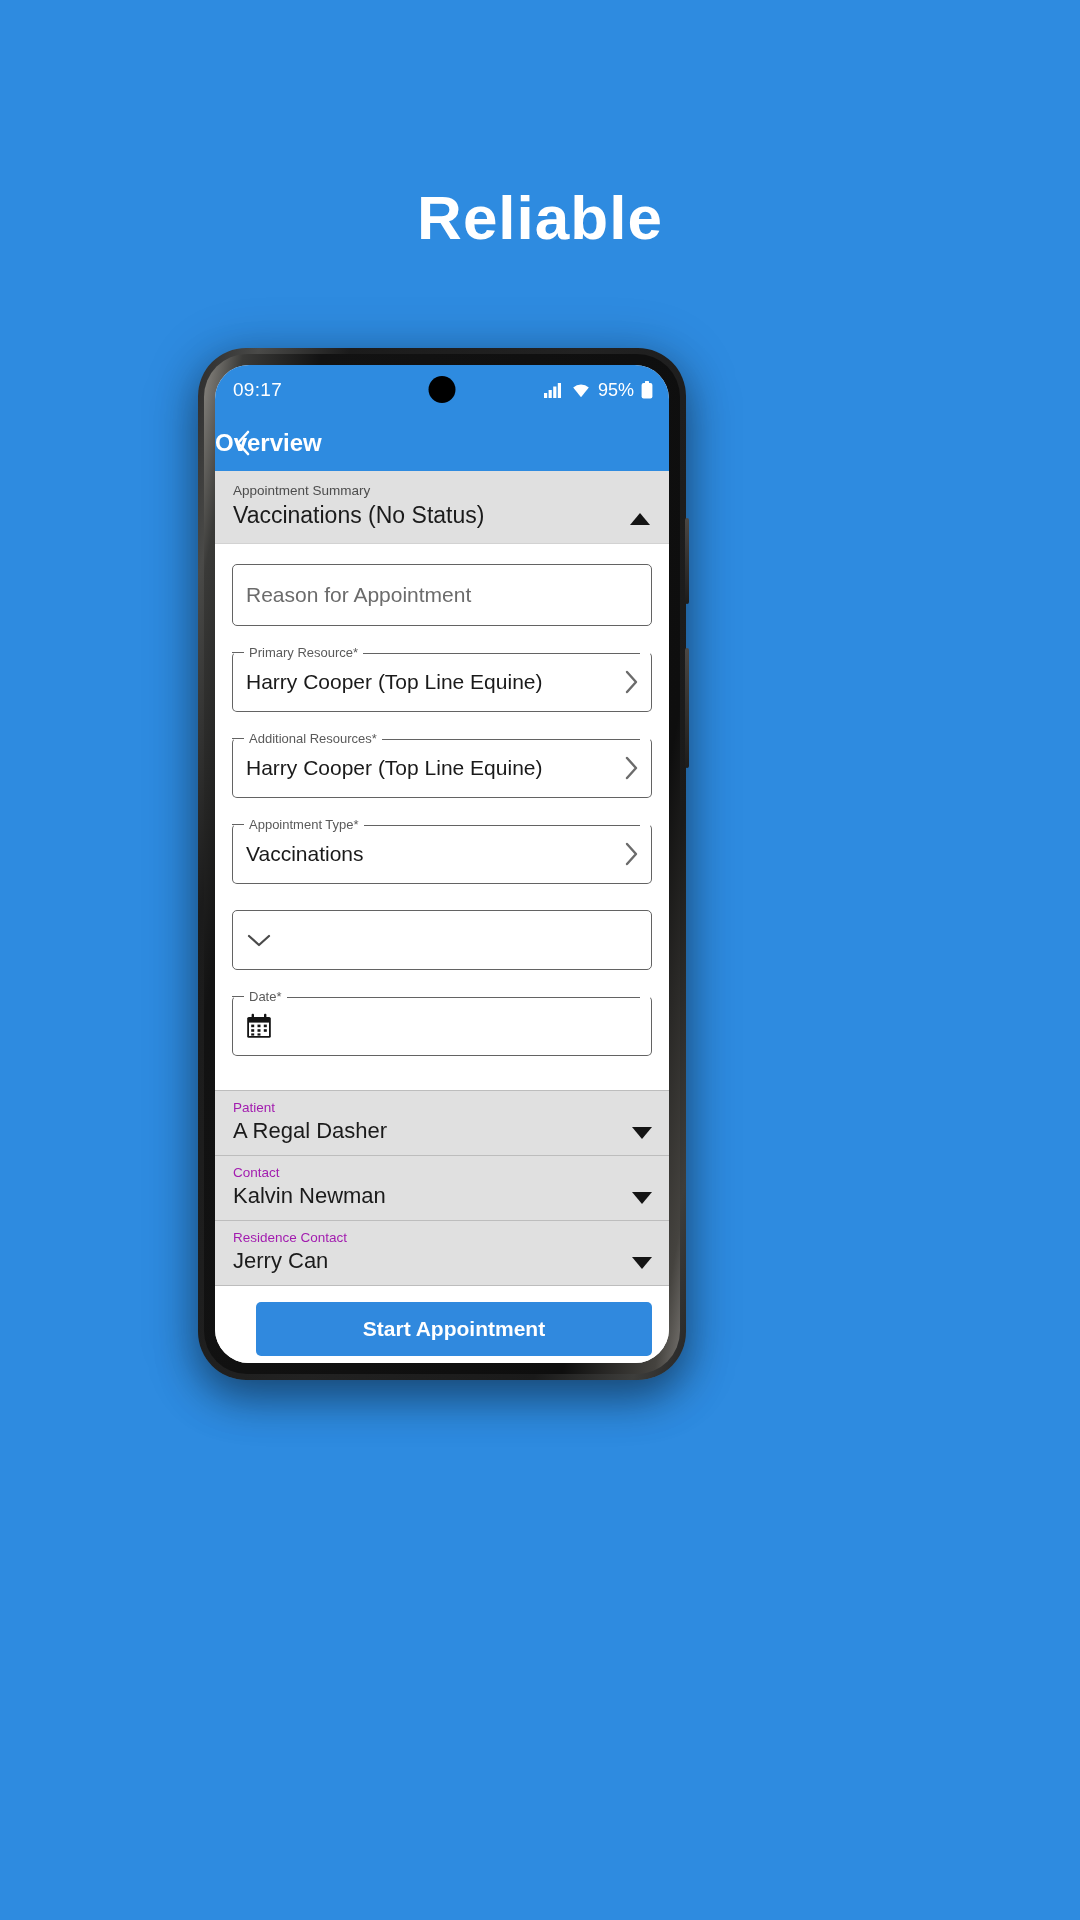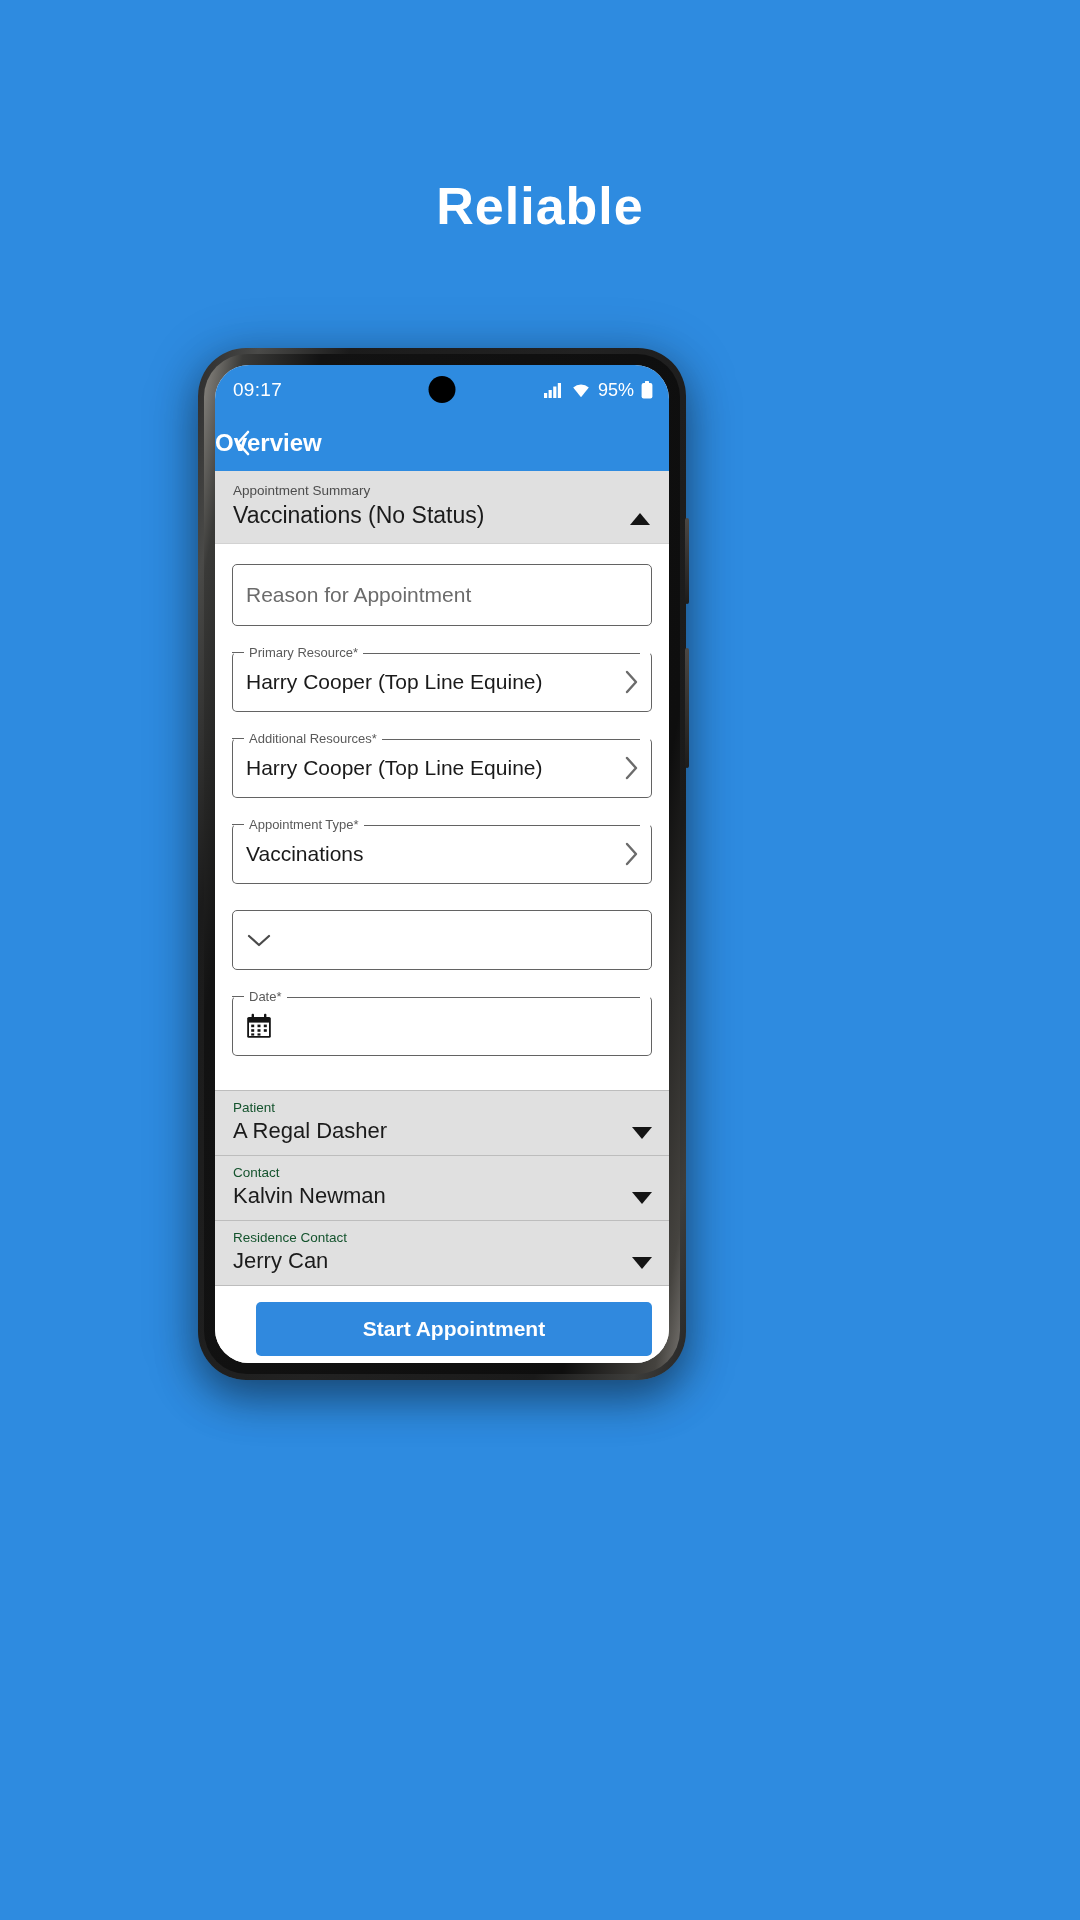--- a/index.html
+++ b/index.html
@@ -15,26 +15,26 @@
     position: relative;
     width: 1080px;
     height: 1920px;
     background: #2E8BE0;
     overflow: hidden;
   }
 
   
   .headline {
     position: absolute;
-    top: 161px;
+    top: 173px;
     left: 0;
     width: 1080px;
     text-align: center;
     color: #FFFFFF;
-    font-size: 52px;
+    font-size: 62px;
     font-weight: bold;
     letter-spacing: 1px;
     line-height: 90px;
   }
 
   
   .phone-shadow {
     position: absolute;
     left: 196px;
     top: 352px;
@@ -243,21 +243,21 @@
     background: #E0E0E0;
     border-top: 1px solid #bdbdbd;
     padding: 8px 16px 10px 18px;
     display: flex;
     align-items: flex-end;
     justify-content: space-between;
   }
   .gray-row:last-child { border-bottom: 1px solid #bdbdbd; }
   .gr-label {
     font-size: 13.5px;
-    color: #14532d;
+    color: #a21caf;
     line-height: 18px;
   }
   .gr-value {
     font-size: 22px;
     color: #1b1b1b;
     line-height: 28px;
   }
   .gr-caret { margin-bottom: 5px; }
 
   

